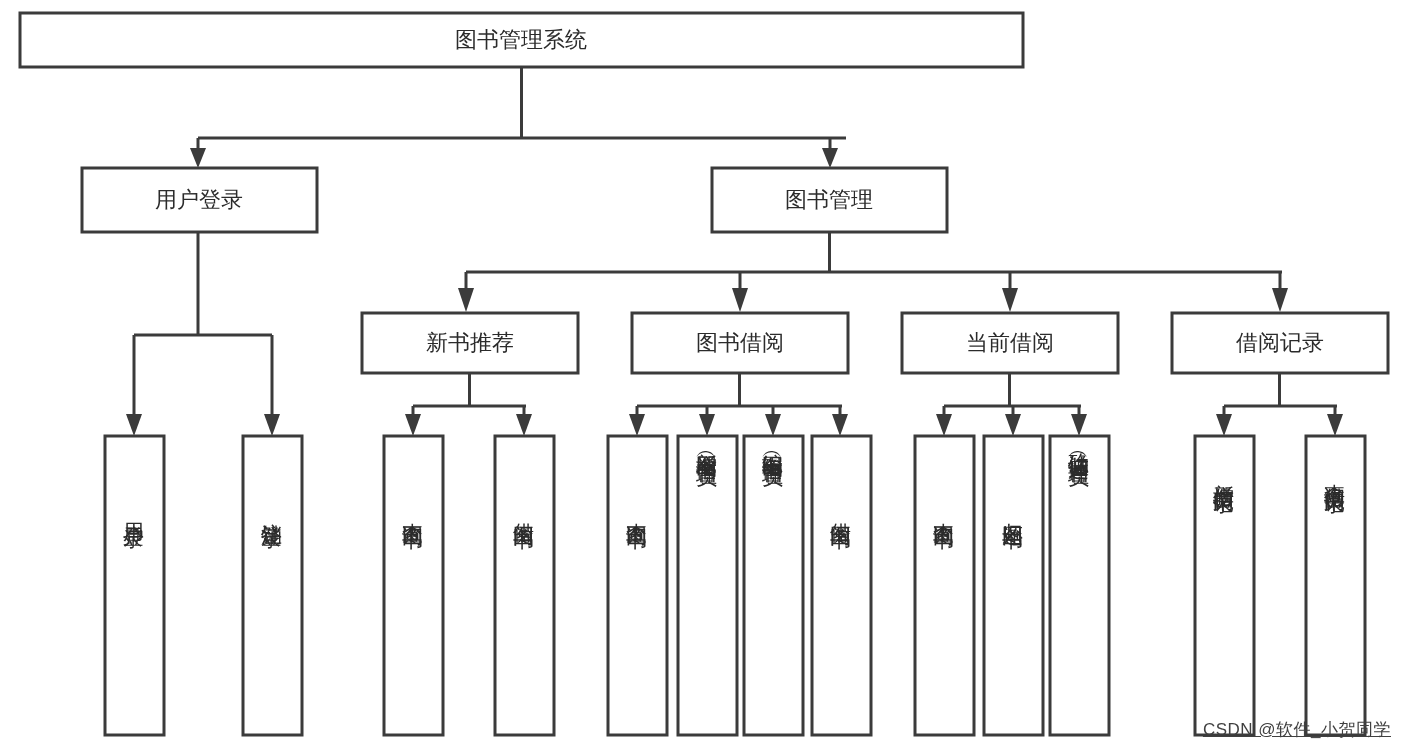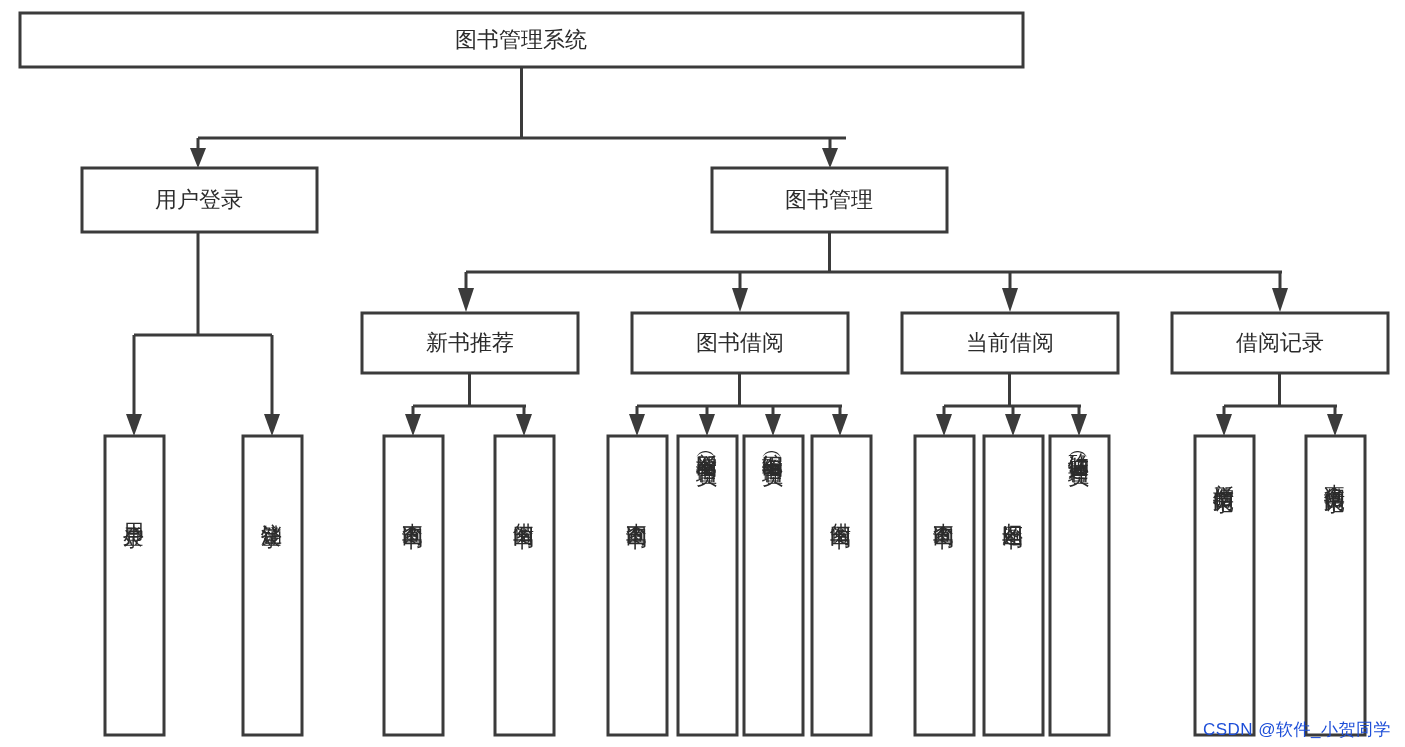--- a/index.html
+++ b/index.html
@@ -56,24 +56,25 @@
     text-orientation: upright;
     letter-spacing: 2px;
     white-space: pre;
   }
   .watermark-text {
     position: absolute;
     right: 14px;
     bottom: 6px;
     font-family: "Liberation Sans", "DejaVu Sans", sans-serif;
     font-size: 17px;
-    color: #1d4ed8;
+    color: #404040;
     letter-spacing: 0.5px;
     user-select: none;
     white-space: nowrap;
+    text-decoration: underline;
   }
 </style>
 </head>
 <body>
 
 <div id="diagram-root">
   <svg class="flow" viewBox="0 0 1405 747" xmlns="http://www.w3.org/2000/svg">
 
     <g>
 

